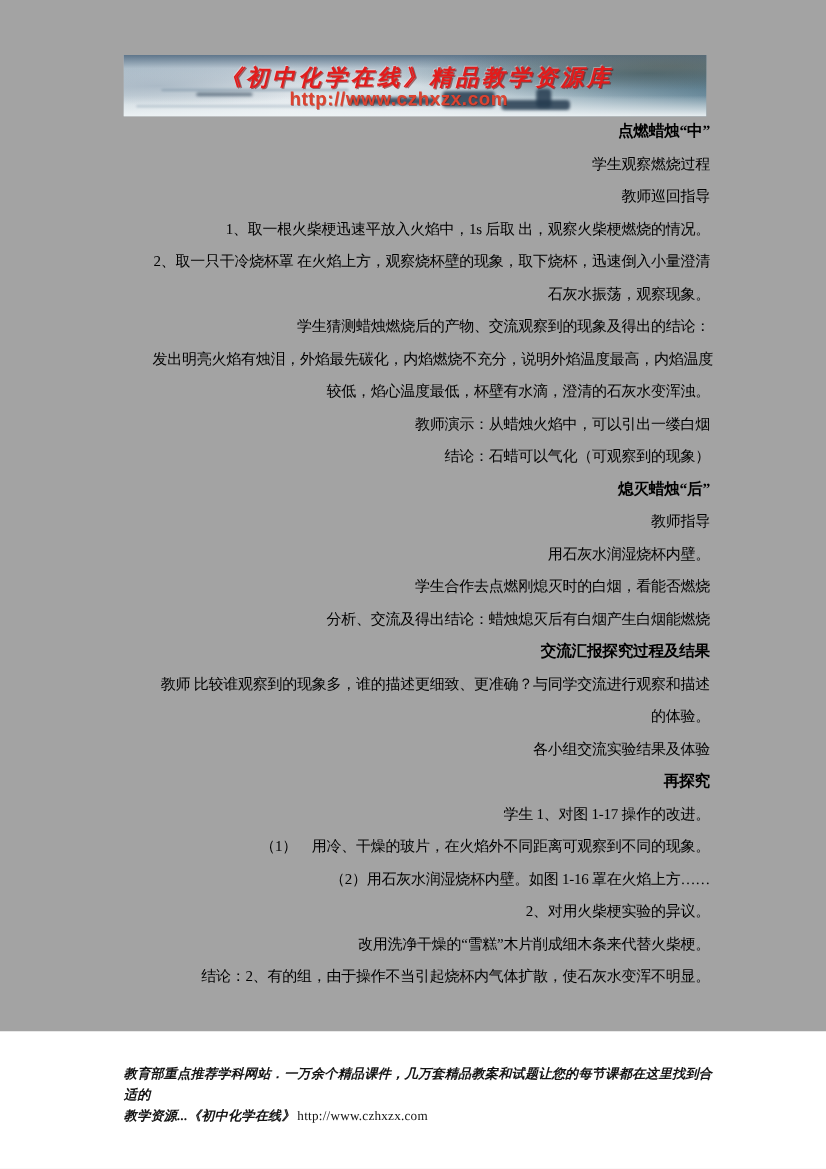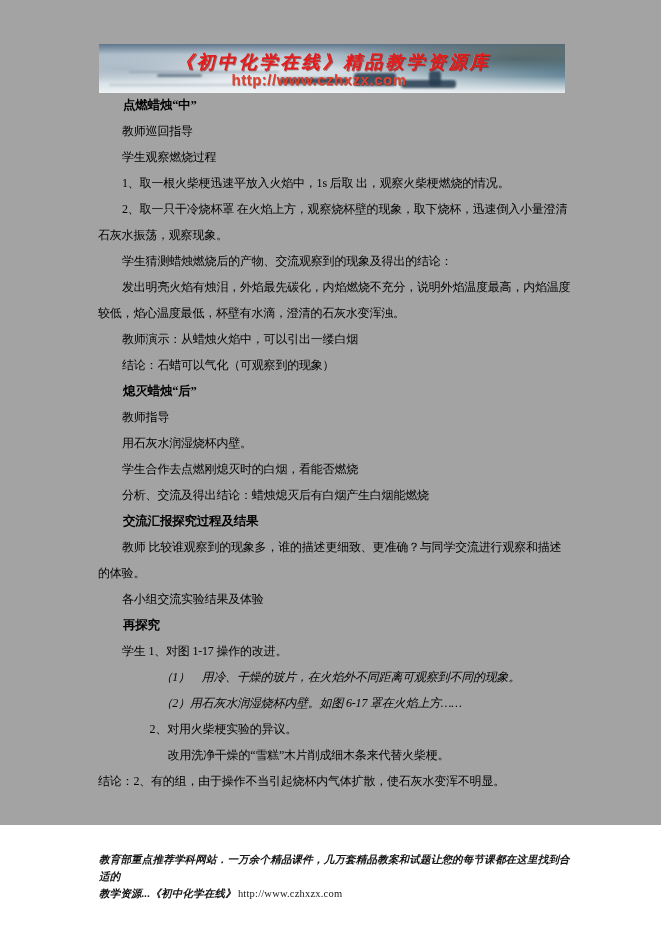--- a/index.html
+++ b/index.html
@@ -49,26 +49,27 @@
     color: #dd4330;
     text-shadow: 0.5px 0.5px 0 rgba(120,20,10,0.5);
     white-space: nowrap;
   }
 
   
   .doc {
     position: absolute; left: 98px; top: 92px; width: 470px;
     font-size: 12px; color: #000;
     letter-spacing: -0.2px;
+    text-align: right;
   }
   .ln { height: 26px; line-height: 26px; white-space: nowrap; }
   .h  { font-weight: bold; text-indent: 2em; font-size: 12.5px; }
   .p  { text-indent: 2em; }
   .p0 { text-indent: 0; }
-  .i1 { text-indent: 5.2em; font-style: italic; }   
+  .i1 { text-indent: 5.2em; }   
   .i2 { text-indent: 4.3em; }   
   .i3 { text-indent: 5.8em; }   
 
   
   .footer {
     position: absolute; left: 99px; top: 851px; width: 478px;
     font-size: 10.5px; line-height: 17px;
     font-style: italic; font-weight: 600;
     color: #141414;
     letter-spacing: 0.2px;
@@ -91,43 +92,43 @@
     <div class="blob" style="left:255px; top:29px; width:42px; height:13px;"></div>
     <div class="blob" style="left:302px; top:36px; width:55px; height:8px;"></div>
     <div class="blob" style="left:330px; top:27px; width:12px; height:15px;"></div>
     <div class="blob" style="left:58px; top:30px; width:45px; height:3px; opacity:0.55;"></div>
     <div class="banner-title">《初中化学在线》精品教学资源库</div>
     <div class="banner-url">http://www.czhxzx.com</div>
   </div>
 
   <div class="doc">
     <div class="ln h">点燃蜡烛“中”</div>
+    <div class="ln p">学生观察燃烧过程</div>
     <div class="ln p">教师巡回指导</div>
-    <div class="ln p">学生观察燃烧过程</div>
     <div class="ln p">1、取一根火柴梗迅速平放入火焰中，1s 后取 出，观察火柴梗燃烧的情况。</div>
     <div class="ln p">2、取一只干冷烧杯罩 在火焰上方，观察烧杯壁的现象，取下烧杯，迅速倒入小量澄清</div>
     <div class="ln p0">石灰水振荡，观察现象。</div>
     <div class="ln p">学生猜测蜡烛燃烧后的产物、交流观察到的现象及得出的结论：</div>
     <div class="ln p">发出明亮火焰有烛泪，外焰最先碳化，内焰燃烧不充分，说明外焰温度最高，内焰温度</div>
     <div class="ln p0">较低，焰心温度最低，杯壁有水滴，澄清的石灰水变浑浊。</div>
     <div class="ln p">教师演示：从蜡烛火焰中，可以引出一缕白烟</div>
     <div class="ln p">结论：石蜡可以气化（可观察到的现象）</div>
     <div class="ln h">熄灭蜡烛“后”</div>
     <div class="ln p">教师指导</div>
     <div class="ln p">用石灰水润湿烧杯内壁。</div>
     <div class="ln p">学生合作去点燃刚熄灭时的白烟，看能否燃烧</div>
     <div class="ln p">分析、交流及得出结论：蜡烛熄灭后有白烟产生白烟能燃烧</div>
     <div class="ln h">交流汇报探究过程及结果</div>
     <div class="ln p">教师 比较谁观察到的现象多，谁的描述更细致、更准确？与同学交流进行观察和描述</div>
     <div class="ln p0">的体验。</div>
     <div class="ln p">各小组交流实验结果及体验</div>
     <div class="ln h">再探究</div>
     <div class="ln p">学生 1、对图 1-17 操作的改进。</div>
     <div class="ln i1">（1）　用冷、干燥的玻片，在火焰外不同距离可观察到不同的现象。</div>
-    <div class="ln i1">（2）用石灰水润湿烧杯内壁。如图 6-17 罩在火焰上方……</div>
+    <div class="ln i1">（2）用石灰水润湿烧杯内壁。如图 1-16 罩在火焰上方……</div>
     <div class="ln i2">2、对用火柴梗实验的异议。</div>
     <div class="ln i3">改用洗净干燥的“雪糕”木片削成细木条来代替火柴梗。</div>
     <div class="ln p0">结论：2、有的组，由于操作不当引起烧杯内气体扩散，使石灰水变浑不明显。</div>
   </div>
 
   <div class="footer">
     <div>教育部重点推荐学科网站．一万余个精品课件，几万套精品教案和试题让您的每节课都在这里找到合适的</div>
     <div>
       <span>教学资源...《初中化学在线》</span><span class="furl">http://www.czhxzx.com</span>
     </div>

